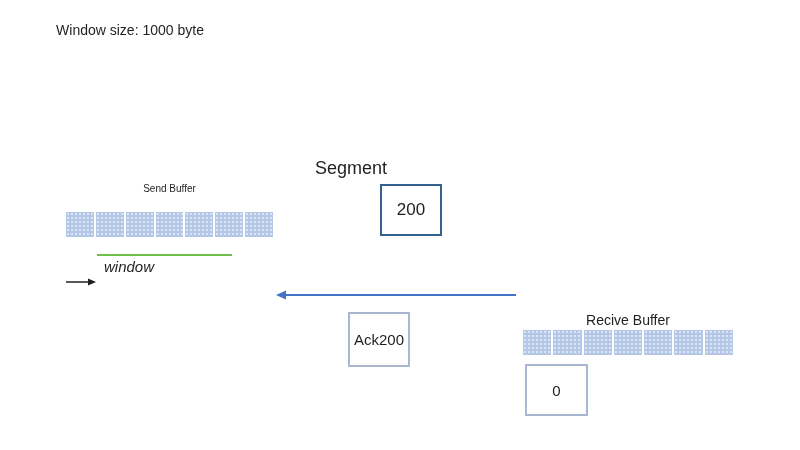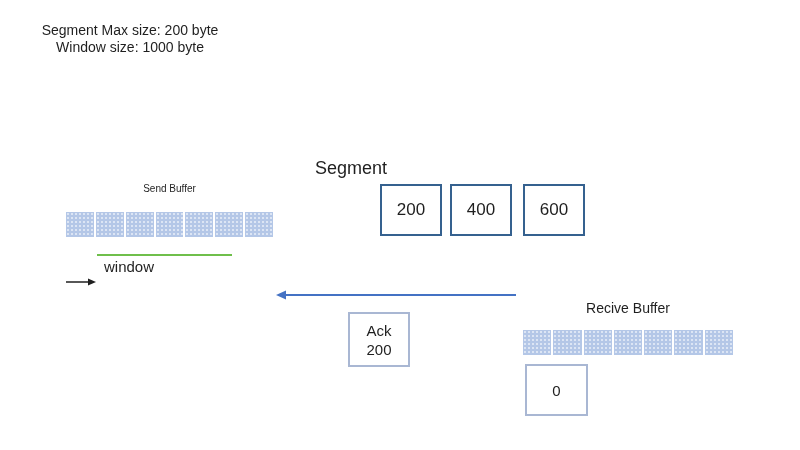--- a/index.html
+++ b/index.html
@@ -9,45 +9,44 @@
           font-size:14px;line-height:17px;}
   .sb-label{position:absolute;left:66px;top:183px;width:207px;text-align:center;font-size:10px;}
   .cells{position:absolute;display:flex;gap:2px;}
   .sb-cells{left:66px;top:212px;width:207px;height:25px;}
   .rb-cells{left:523px;top:330px;width:210px;height:25px;}
   .cell{flex:1;background-color:var(--cell-fill,#b4c7e7);
         background-image:radial-gradient(var(--cell-dot,#dce5f4) 1px, transparent 1px);
         background-size:4px 4px;}
   .green-line{position:absolute;left:97px;top:254px;width:135px;height:2px;
               background:var(--window-green,#6fbf4b);}
-  .window-label{position:absolute;left:104px;top:258px;font-size:15px;}
+  .window-label{position:absolute;left:104px;top:258px;font-size:15px;font-style:italic;}
   .small-arrow{position:absolute;left:66px;top:276px;}
   .korean-note{position:absolute;left:20px;top:288px;font-size:14px;}
   .seg-label{position:absolute;left:315px;top:158px;font-size:18px;}
   .seg-box{position:absolute;top:184px;width:62px;height:52px;box-sizing:border-box;
            border:2px solid var(--segment-border,#35618f);background:#fff;
            display:flex;align-items:center;justify-content:center;font-size:17px;}
   .light-border{border-color:var(--light-border,#a9b7d3);}
   .blue-arrow{position:absolute;left:276px;top:289px;}
   .ack-box{position:absolute;left:348px;top:312px;width:62px;height:55px;box-sizing:border-box;
            border:2px solid var(--light-border,#a9b7d3);background:#fff;
-           display:flex;flex-direction:column;align-items:center;justify-content:center;
+           display:flex;flex-direction:row;align-items:center;justify-content:center;
            font-size:15px;line-height:19px;}
-  .rb-label{position:absolute;left:523px;top:300px;width:210px;text-align:center;font-size:14px;}
+  .rb-label{position:absolute;left:523px;top:312px;width:210px;text-align:center;font-size:14px;}
   .zero-box{position:absolute;left:525px;top:364px;width:63px;height:52px;box-sizing:border-box;
             border:2px solid var(--light-border,#a9b7d3);background:#fff;
             display:flex;align-items:center;justify-content:center;font-size:15px;}
 </style>
 </head>
 <body>
 
 <div class="canvas">
 
   <div class="header">
-    <div>Segment Max size: 200 byte</div>
     <div>Window size: 1000 byte</div>
   </div>
 
   <div class="sb-label">Send Buffer</div>
   <div class="cells sb-cells">
       <div class="cell"></div>
       <div class="cell"></div>
       <div class="cell"></div>
       <div class="cell"></div>
       <div class="cell"></div>
@@ -58,22 +57,20 @@
   <div class="green-line"></div>
   <div class="window-label">window</div>
 
   <svg class="small-arrow" width="30" height="12" viewBox="0 0 30 12">
     <line x1="0" y1="6" x2="22" y2="6" style="stroke:var(--text,#1f1f1f);stroke-width:1.5"></line>
     <polygon points="22,2.5 30,6 22,9.5" style="fill:var(--text,#1f1f1f)"></polygon>
   </svg>
 
   <div class="seg-label">Segment</div>
   <div class="seg-box" style="left:380px">200</div>
-  <div class="seg-box" style="left:450px">400</div>
-  <div class="seg-box" style="left:523px">600</div>
 
   <svg class="blue-arrow" width="240" height="12" viewBox="0 0 240 12">
     <line x1="10" y1="6" x2="240" y2="6" style="stroke:var(--arrow-blue,#4472c4);stroke-width:2"></line>
     <polygon points="10,1.5 0,6 10,10.5" style="fill:var(--arrow-blue,#4472c4)"></polygon>
   </svg>
 
   <div class="ack-box">
     <div>Ack</div>
     <div>200</div>
   </div>

